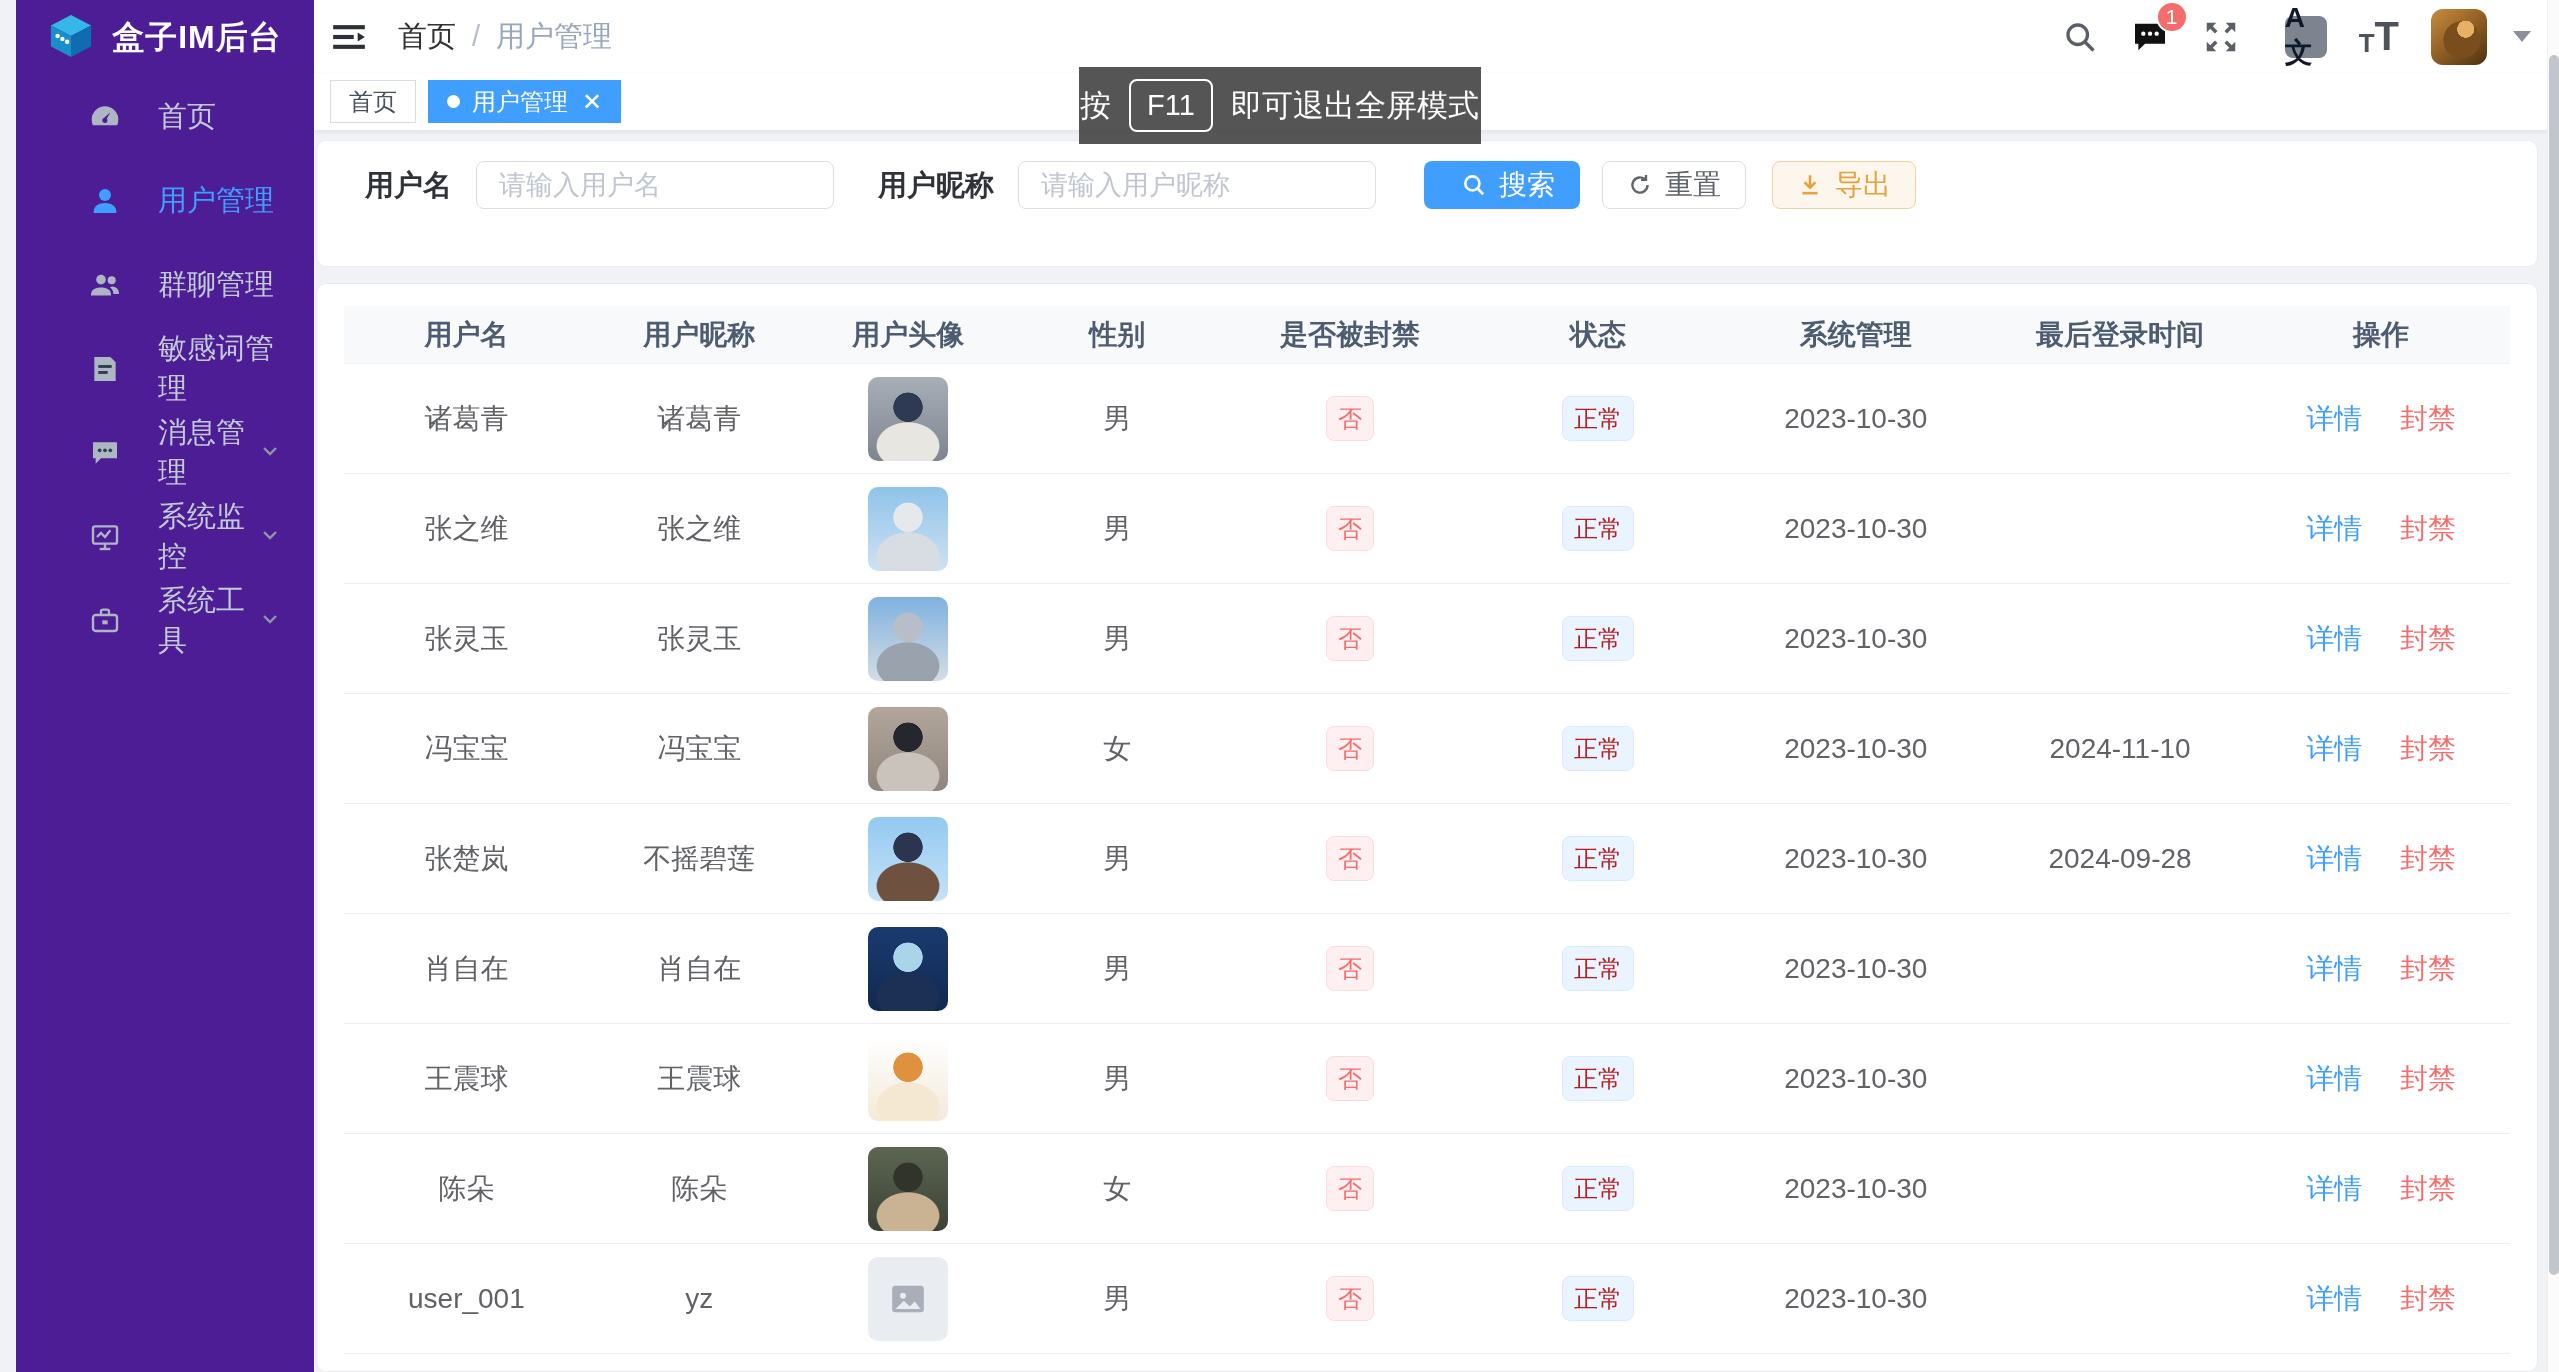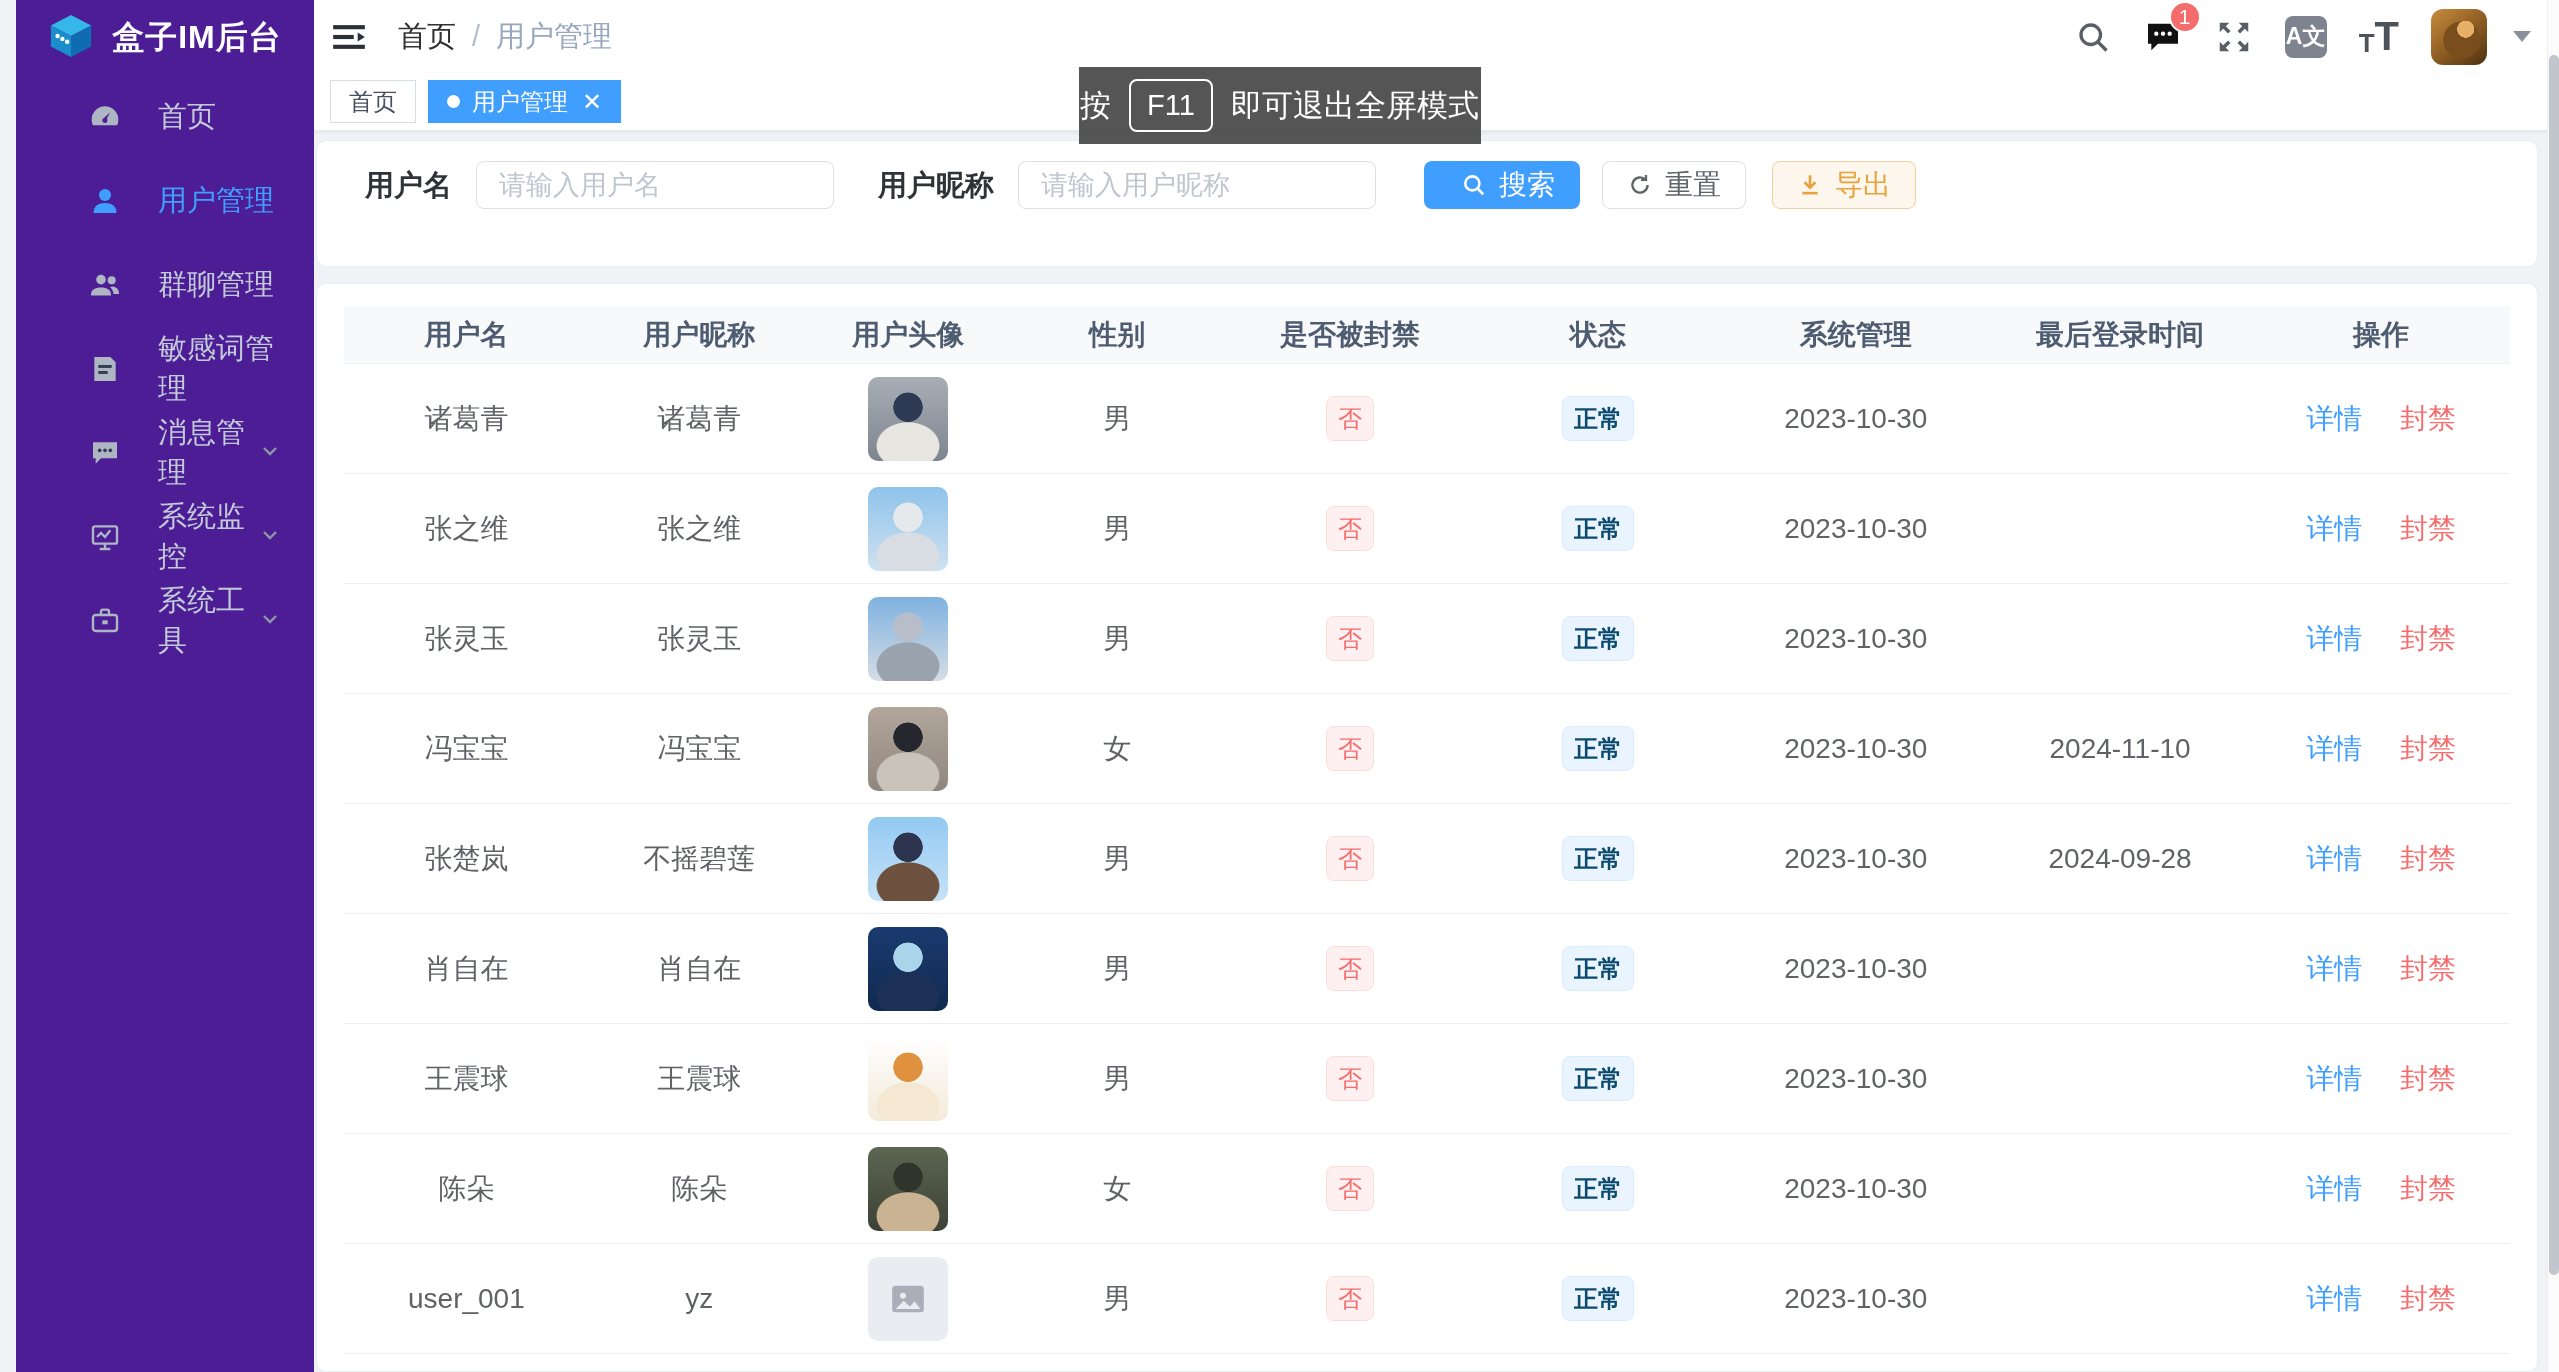--- a/index.html
+++ b/index.html
@@ -24,22 +24,22 @@
   .hamburger { width:40px; height:40px; color:#2b2f36; cursor:pointer; display:flex; align-items:center; }
   .breadcrumb { margin-left:28px; font-size:29px; display:flex; gap:16px; align-items:center; }
   .bc-root { color:#303133; font-weight:500; }
   .bc-sep { color:#b4bdc9; }
   .bc-cur { color:#97a8be; }
   .topbar-right { margin-left:auto; display:flex; align-items:center; gap:32px; }
   .tb-icon { color:#5a5e66; cursor:pointer; display:flex; align-items:center; position:relative; }
   .msg-badge { position:absolute; top:-16px; right:-18px; min-width:32px; height:32px; border-radius:16px;
     background:#f56c6c; color:#fff; font-size:21px; display:flex; align-items:center; justify-content:center;
     border:2px solid #fff; padding:0 6px; }
-  .lang-icon { width:42px; height:42px; background:#7e848f; border-radius:8px; color:#ffffff;
-    font-size:23px; font-weight:bold; display:flex; align-items:center; justify-content:center; cursor:pointer; }
+  .lang-icon { width:42px; height:42px; background:#7e848f; border-radius:8px; color:#0f172a;
+    font-size:28px; font-weight:bold; display:flex; align-items:center; justify-content:center; cursor:pointer;margin-left:13px; }
   .fontsize-icon { color:#4e5359; font-weight:bold; cursor:pointer; display:flex; align-items:flex-end; }
   .fontsize-icon .t-small { font-size:26px; } .fontsize-icon .t-big { font-size:40px; }
   .avatar-box { width:56px; height:56px; border-radius:12px; cursor:pointer;
     background:
       radial-gradient(circle 14px at 62% 36%, #e7b066 60%, transparent 62%),
       radial-gradient(circle 26px at 55% 55%, #7a4d1c 70%, transparent 72%),
       linear-gradient(140deg,#c98c3e 0%, #8a5a22 55%, #4c3010 100%); }
   .caret-down { width:0; height:0; border-left:9px solid transparent; border-right:9px solid transparent;
     border-top:11px solid #8a909a; margin-left:-6px; cursor:pointer; }
 
@@ -96,21 +96,21 @@
   .av5{--c1:#93c9f1;--c2:#c6e2f8;--fg:#2c3450;--fg2:#6e523f;}
   .av6{--c1:#1a3a70;--c2:#10294f;--fg:#a9d4ea;--fg2:#1c2f55;}
   .av7{--c1:#ffffff;--c2:#f3ead9;--fg:#e0913e;--fg2:#f5e8d2;}
   .av8{--c1:#5c6652;--c2:#3c4136;--fg:#30342b;--fg2:#c9b393;}
   .av-placeholder { width:80px; height:84px; border-radius:10px; margin:0 auto; background:#e9ecf1;
     display:flex; align-items:center; justify-content:center; }
 
   .tag { display:inline-flex; align-items:center; justify-content:center; height:45px; min-width:45px;
     padding:0 11px; border-radius:8px; font-size:24px; border:1px solid; }
   .tag-danger { background:#fef0f0; border-color:#fbdcdc; color:#f56c6c; }
-  .tag-primary { background:#e9f4ff; border-color:#d9ecff; color:#0c4a6e;font-weight:bold; }
+  .tag-primary { background:#e9f4ff; border-color:#d9ecff; color:#b91c1c; }
 
   .op-link { font-size:28px; cursor:pointer; text-decoration:none; }
   .op-detail { color:#409eff; margin-right:30px; }
   .op-ban { color:#f56c6c; }
 
   
   .scrollbar-track { position:fixed; right:0; top:0; width:12px; height:100%; background:#fbfbfb;
     border-left:1px solid #eeeeee; z-index:200; }
   .scrollbar-thumb { position:absolute; top:55px; left:1px; width:10px; height:1220px;
     background:#c1c5cc; border-radius:5px; cursor:pointer; }

